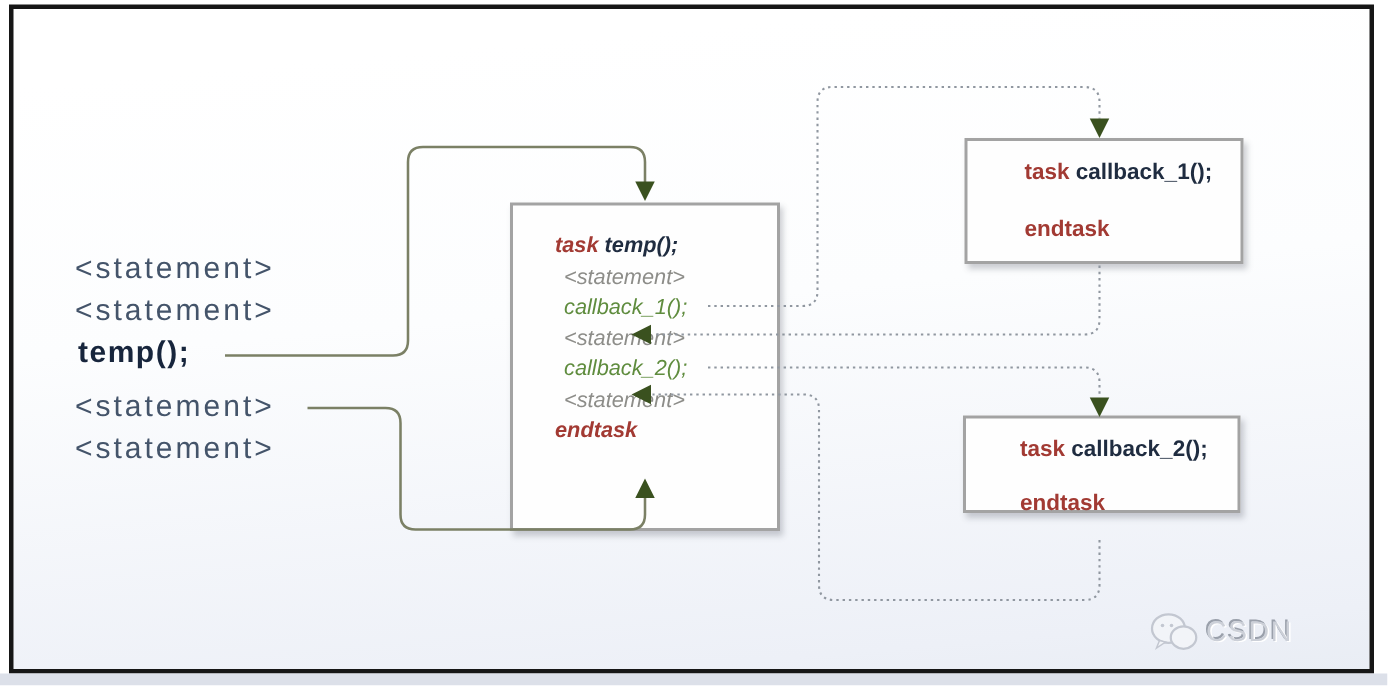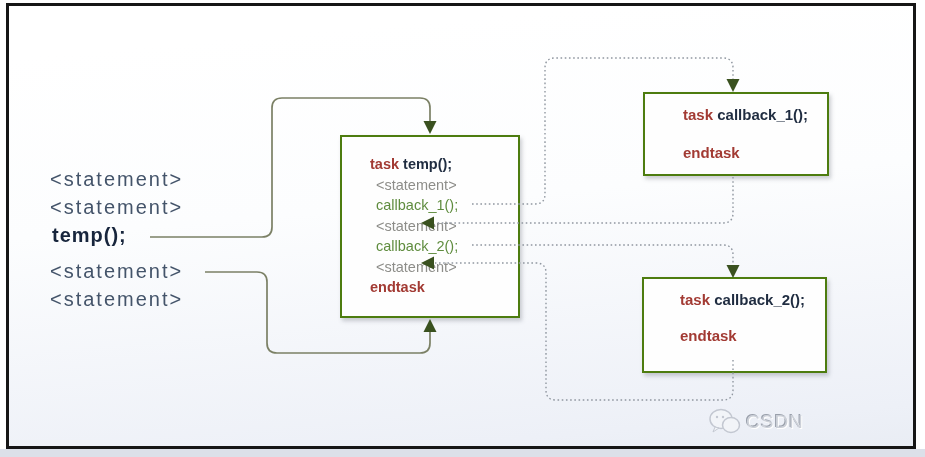--- a/index.html
+++ b/index.html
@@ -21,68 +21,68 @@
   .lcode{
     position:absolute;z-index:4;
     font-size:20px;letter-spacing:2px;color:#44546a;white-space:pre;
   }
   .lcode.temp{
     font-weight:bold;color:#17253c;letter-spacing:1px;
   }
   
   .dbox{
     position:absolute;z-index:3;box-sizing:border-box;
-    background:#fefefe;border:2px solid #4d7c0f;
+    background:#fefefe;border:2px solid #a3a3a3;
     box-shadow:2px 3px 4px rgba(60,65,80,0.25);
   }
   .tb-line{line-height:20.5px;font-size:14.5px;white-space:pre;}
   .kw{color:#a23a33;font-weight:bold;}
   .ident{color:#1f2c40;font-weight:600;}
   .stmt{color:#8d8d89;}
   .cbgreen{color:#5f8c3e;}
   .indent{margin-left:6px;}
   .rb-line{position:absolute;font-size:15px;white-space:pre;}
   
   svg.wires{position:absolute;left:0;top:0;z-index:5;pointer-events:none;}
   
   .watermark{
-    position:absolute;left:708px;top:407px;z-index:6;display:flex;align-items:center;
+    position:absolute;left:766px;top:407px;z-index:6;display:flex;align-items:center;
     font-size:19px;letter-spacing:1px;
     color:#ccd0d8;text-shadow:1px 1px 0 #ffffff,-1px -1px 0 #9aa0ab;
   }
   .watermark .wm-icon{margin-right:4px;opacity:.8;}
 </style>
 </head>
 <body>
 
 <div class="frame"></div>
 <div class="bottom-strip"></div>
 
 <div class="lcode" style="left:50px;top:168px;">&lt;statement&gt;</div>
 <div class="lcode" style="left:50px;top:196px;">&lt;statement&gt;</div>
 <div class="lcode temp" style="left:52px;top:224px;">temp();</div>
 <div class="lcode" style="left:50px;top:260px;">&lt;statement&gt;</div>
 <div class="lcode" style="left:50px;top:288px;">&lt;statement&gt;</div>
 
-<div class="dbox" style="left:340px;top:135px;width:180px;height:183px;padding:17px 0 0 28px;">
+<div class="dbox" style="left:340px;top:135px;width:180px;height:219px;padding:17px 0 0 28px;font-style:italic;">
   <div class="tb-line"><span class="kw">task</span><span> </span><span class="ident">temp();</span></div>
   <div class="tb-line stmt indent">&lt;statement&gt;</div>
   <div class="tb-line cbgreen indent">callback_1();</div>
   <div class="tb-line stmt indent">&lt;statement&gt;</div>
   <div class="tb-line cbgreen indent">callback_2();</div>
   <div class="tb-line stmt indent">&lt;statement&gt;</div>
   <div class="tb-line kw">endtask</div>
 </div>
 
 <div class="dbox" style="left:643px;top:92px;width:186px;height:84px;">
   <div class="rb-line" style="left:38px;top:12px;"><span class="kw">task</span><span> </span><span class="ident">callback_1();</span></div>
   <div class="rb-line kw" style="left:38px;top:50px;">endtask</div>
 </div>
 
-<div class="dbox" style="left:642px;top:277px;width:185px;height:96px;">
+<div class="dbox" style="left:642px;top:277px;width:185px;height:65px;">
   <div class="rb-line" style="left:36px;top:12px;"><span class="kw">task</span><span> </span><span class="ident">callback_2();</span></div>
   <div class="rb-line kw" style="left:36px;top:48px;">endtask</div>
 </div>
 
 <svg class="wires" width="925" height="457" viewBox="0 0 925 457">
   <g fill="none" stroke="#7b8065" stroke-width="1.7">
     <path d="M150,237 H262 Q272,237 272,227 V108 Q272,98 282,98 H420 Q430,98 430,108 V122"></path>
     <path d="M205,272 H257 Q267,272 267,282 V343 Q267,353 277,353 H420 Q430,353 430,343 V331"></path>
   </g>
   <g fill="none" stroke="#9097a0" stroke-width="1.4" stroke-dasharray="1.6 2.6">

